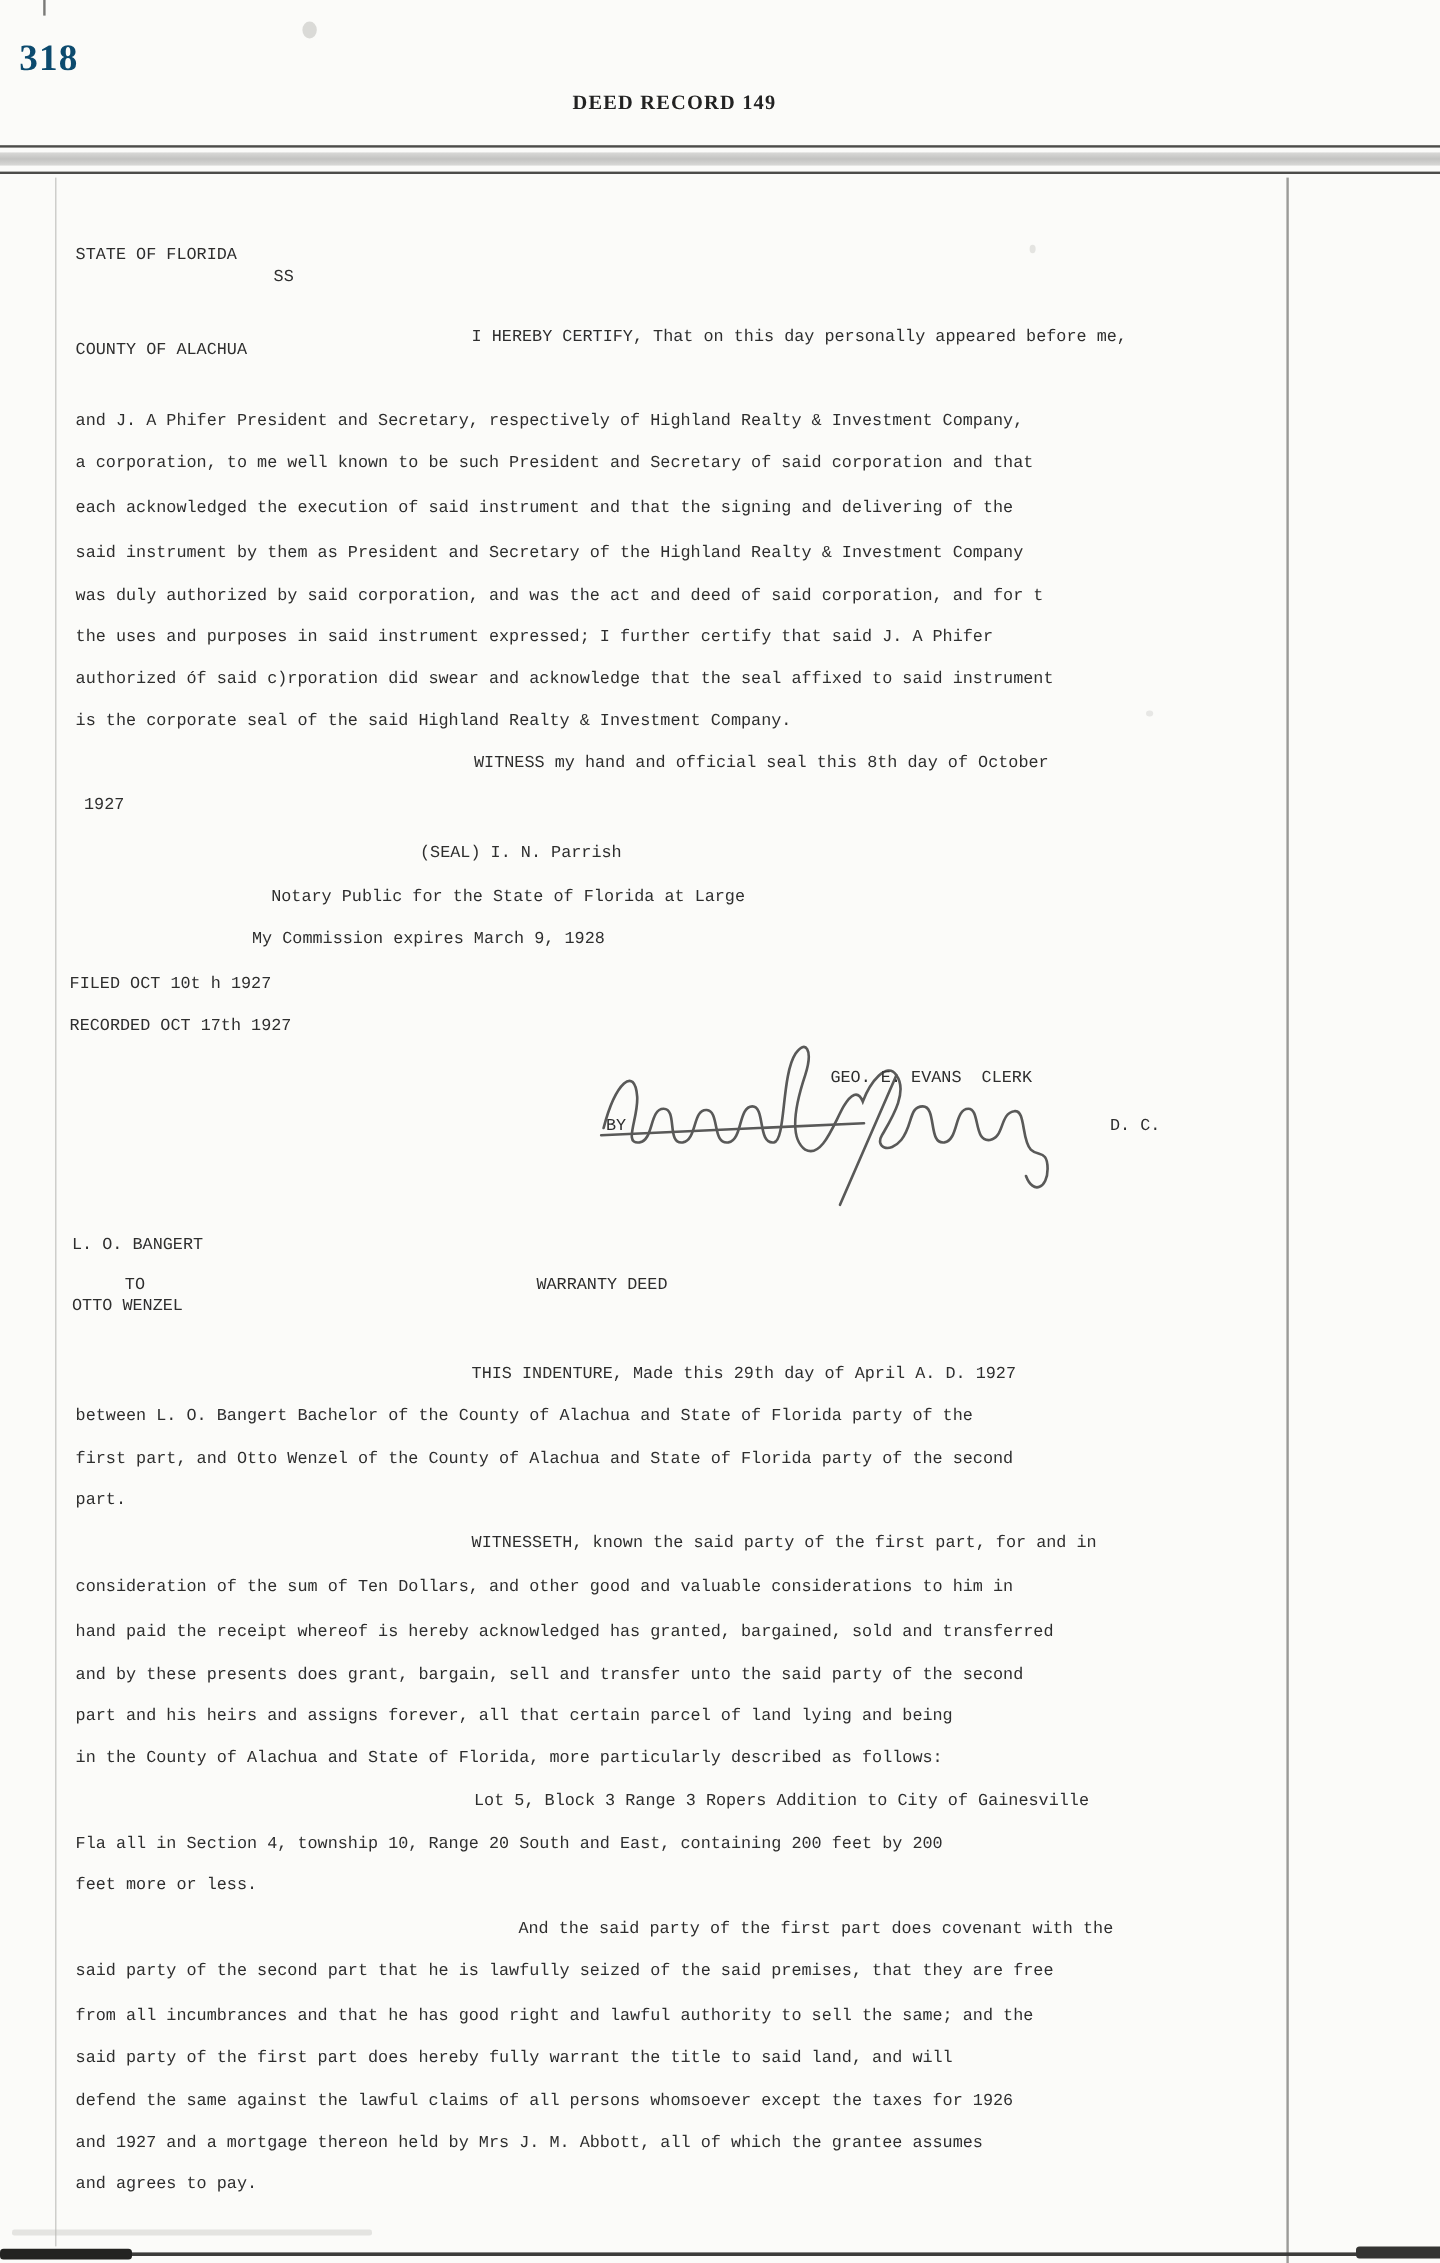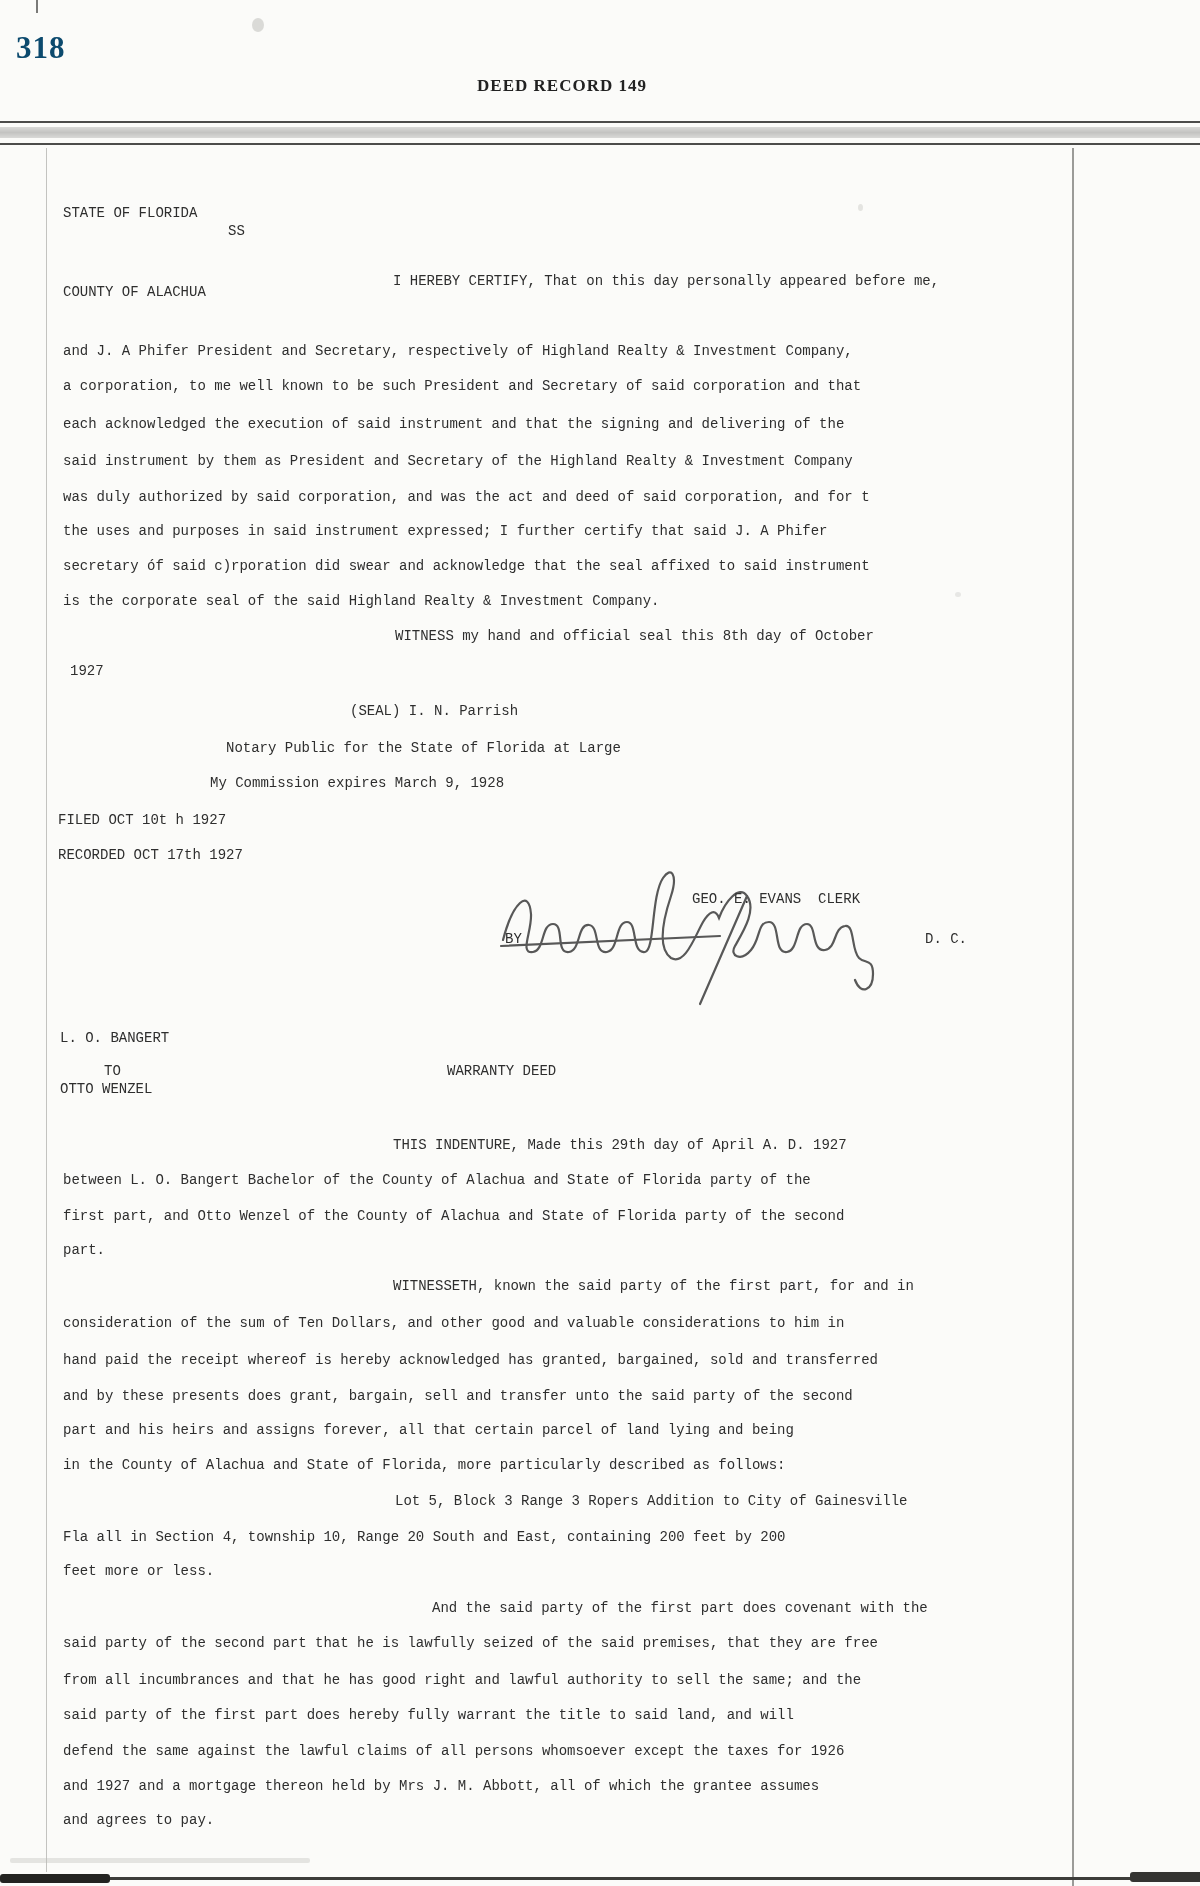--- a/index.html
+++ b/index.html
@@ -60,21 +60,21 @@
   <div class="tl" style="top:220px;left:228px;">SS</div>
   <div class="tl" style="top:237px;left:63px;margin-top:44px;">COUNTY OF ALACHUA</div>
 
   <div class="tl" style="top:270px;left:393px;">I HEREBY CERTIFY, That on this day personally appeared before me,</div>
   <div class="tl" style="top:340px;left:63px;">and J. A Phifer President and Secretary, respectively of Highland Realty &amp; Investment Company,</div>
   <div class="tl" style="top:375px;left:63px;">a corporation, to me well known to be such President and Secretary of said corporation and that</div>
   <div class="tl" style="top:413px;left:63px;">each acknowledged the execution of said instrument and that the signing and delivering of the</div>
   <div class="tl" style="top:450px;left:63px;">said instrument by them as President and Secretary of the Highland Realty &amp; Investment Company</div>
   <div class="tl" style="top:486px;left:63px;">was duly authorized by said corporation, and was the act and deed of said corporation, and for t</div>
   <div class="tl" style="top:520px;left:63px;">the uses and purposes in said instrument expressed; I further certify that said J. A Phifer</div>
-  <div class="tl" style="top:555px;left:63px;">secretary óf said c)rporation did swear and acknowledge that the seal affixed to said instrument</div>
+  <div class="tl" style="top:555px;left:63px;">authorized óf said c)rporation did swear and acknowledge that the seal affixed to said instrument</div>
   <div class="tl" style="top:590px;left:63px;">is the corporate seal of the said Highland Realty &amp; Investment Company.</div>
   <div class="tl" style="top:625px;left:395px;">WITNESS my hand and official seal this 8th day of October</div>
   <div class="tl" style="top:660px;left:70px;">1927</div>
   <div class="tl" style="top:700px;left:350px;">(SEAL) I. N. Parrish</div>
   <div class="tl" style="top:737px;left:210px;margin-left:16px;">Notary Public for the State of Florida at Large</div>
   <div class="tl" style="top:772px;left:210px;">My Commission expires March 9, 1928</div>
   <div class="tl" style="top:809px;left:58px;">FILED OCT 10t h 1927</div>
   <div class="tl" style="top:844px;left:58px;">RECORDED OCT 17th 1927</div>
 
   <div class="tl" style="top:888px;left:692px;">GEO. E. EVANS  CLERK</div>

